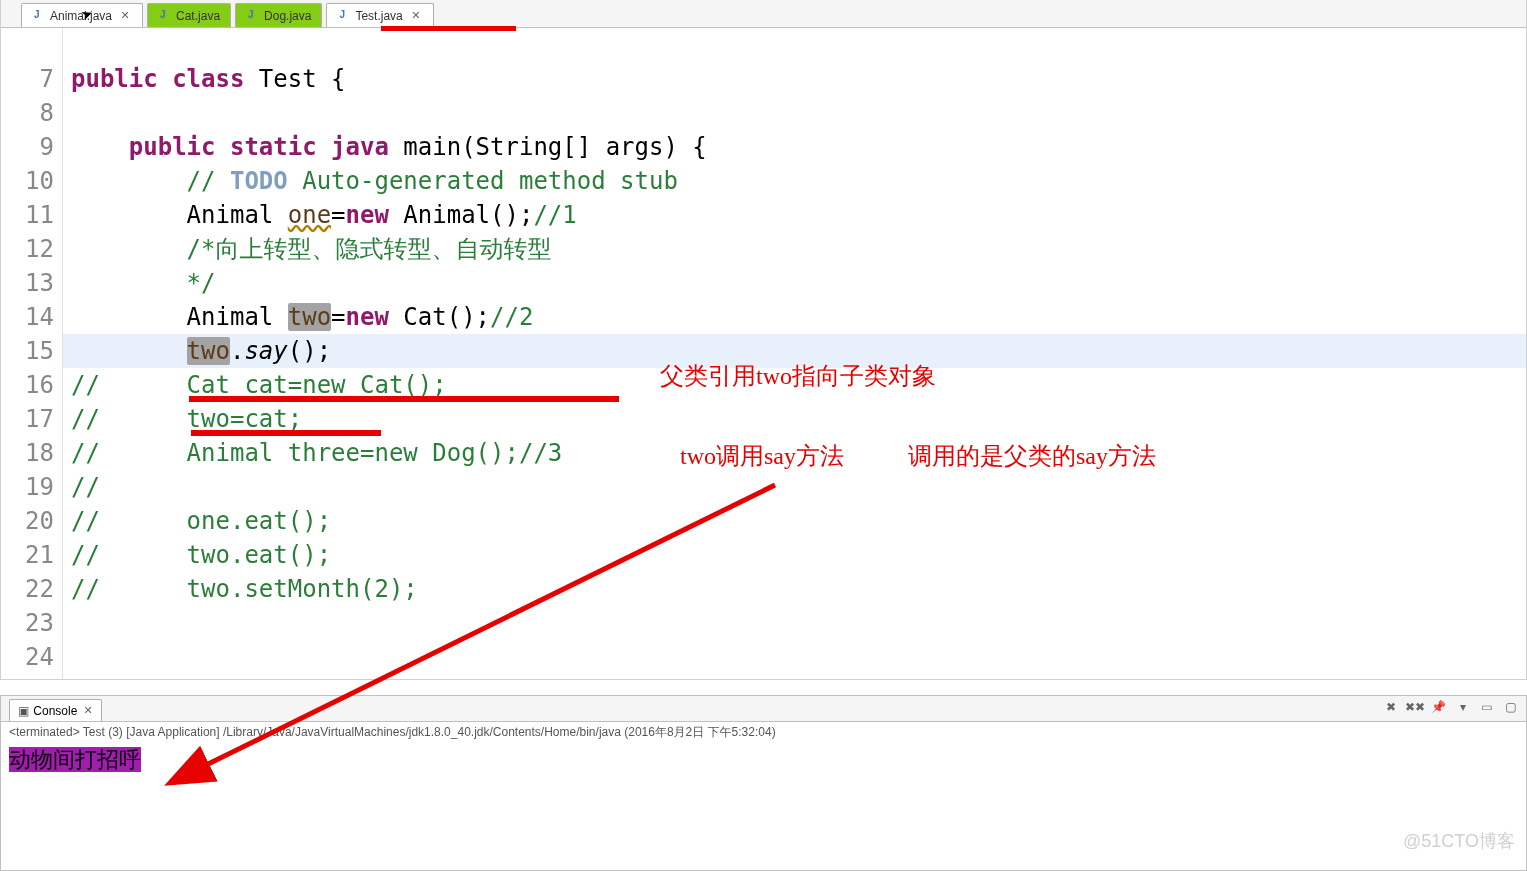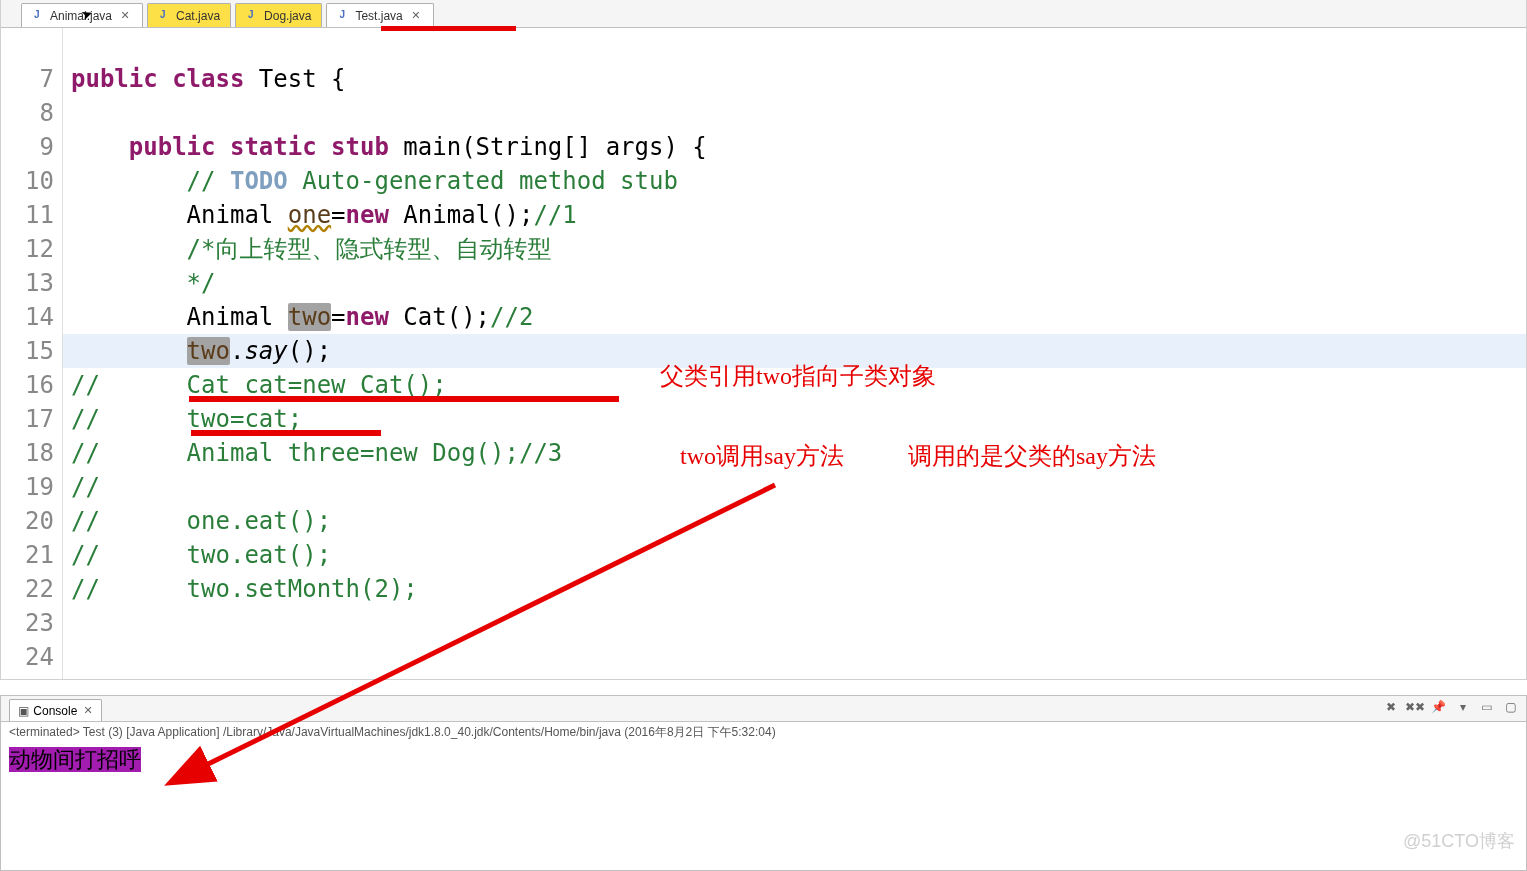--- a/index.html
+++ b/index.html
@@ -1,19 +1,19 @@
 <!DOCTYPE html>
 <html><head>
 <meta charset="utf-8">
 <style>
   * { box-sizing: border-box; }
   html, body { margin:0; padding:0; width:1527px; height:871px; font-family: "Microsoft YaHei", "Segoe UI", Arial, sans-serif; background:#fff; overflow:hidden; }
   .editor-area { position:absolute; left:0; top:0; width:1527px; height:680px; background:#fff; border:1px solid #d0d0d0; border-top:none; }
   .tab-bar { height:28px; border-bottom:1px solid #c0c0c0; background:#f5f5f5; display:flex; align-items:flex-end; padding-left:20px; }
-  .tab { display:flex; align-items:center; height:24px; padding:0 10px; border:1px solid #b0b0b0; border-bottom:none; background:#fde047; margin-right:4px; font-size:12px; color:#333; border-radius:2px 2px 0 0; cursor:pointer; }
+  .tab { display:flex; align-items:center; height:24px; padding:0 10px; border:1px solid #b0b0b0; border-bottom:none; background:#84cc16; margin-right:4px; font-size:12px; color:#333; border-radius:2px 2px 0 0; cursor:pointer; }
   .tab.active { background:#fff; }
   .tab .jicon { width:14px; height:14px; margin-right:4px; display:inline-block; position:relative; }
   .tab .jicon::before { content:"J"; position:absolute; font-size:10px; color:#4a70c0; left:2px; top:0; font-weight:bold; }
   .tab .close { margin-left:6px; font-size:11px; color:#666; width:14px; text-align:center; }
   .code-body { position:absolute; top:28px; left:0; right:0; bottom:0; display:flex; font-family: "Consolas","Monaco",monospace; font-size:24px; line-height:34px; }
   .gutter { width:62px; background:#fff; border-right:1px solid #e0e0e0; text-align:right; padding-right:8px; color:#888; position:relative; }
   .gutter .ln { height:34px; }
   .code { flex:1; position:relative; }
   .code .line { height:34px; white-space:pre; padding-left:8px; }
   .kw { color:#8f1a6a; font-weight:bold; }
@@ -93,21 +93,21 @@
       <div class="ln">20</div>
       <div class="ln">21</div>
       <div class="ln">22</div>
       <div class="ln">23</div>
       <div class="ln">24</div>
     </div>
     <div class="code">
       <div class="line"></div>
       <div class="line"><span class="kw">public</span> <span class="kw">class</span> <span>Test</span><span> {</span></div>
       <div class="line"></div>
-      <div class="line">    <span class="kw">public</span> <span class="kw">static</span> <span class="kw">stub</span><span> main(String[] args) {</span></div>
+      <div class="line">    <span class="kw">public</span> <span class="kw">static</span> <span class="kw">java</span><span> main(String[] args) {</span></div>
       <div class="line">        <span class="com"><span>// </span><span style="color:#7f9fbf;font-weight:bold">TODO</span><span> Auto-generated method stub</span></span></div>
       <div class="line">        <span>Animal </span><span class="var squiggle">one</span><span>=</span><span class="kw">new</span><span> Animal();</span><span class="com">//1</span></div>
       <div class="line">        <span class="com">/*向上转型、隐式转型、自动转型</span></div>
       <div class="line">        <span class="com">*/</span></div>
       <div class="line">        <span>Animal </span><span class="var hl-two">two</span><span>=</span><span class="kw">new</span><span> Cat();</span><span class="com">//2</span></div>
       <div class="line cur-line">        <span class="var hl-two">two</span><span>.</span><span class="italic">say</span><span>();</span></div>
       <div class="line"><span class="com">//</span>      <span class="com">Cat cat=new Cat();</span></div>
       <div class="line"><span class="com">//</span>      <span class="com">two=cat;</span></div>
       <div class="line"><span class="com">//</span>      <span class="com">Animal three=new Dog();//3</span></div>
       <div class="line"><span class="com">//</span></div>

